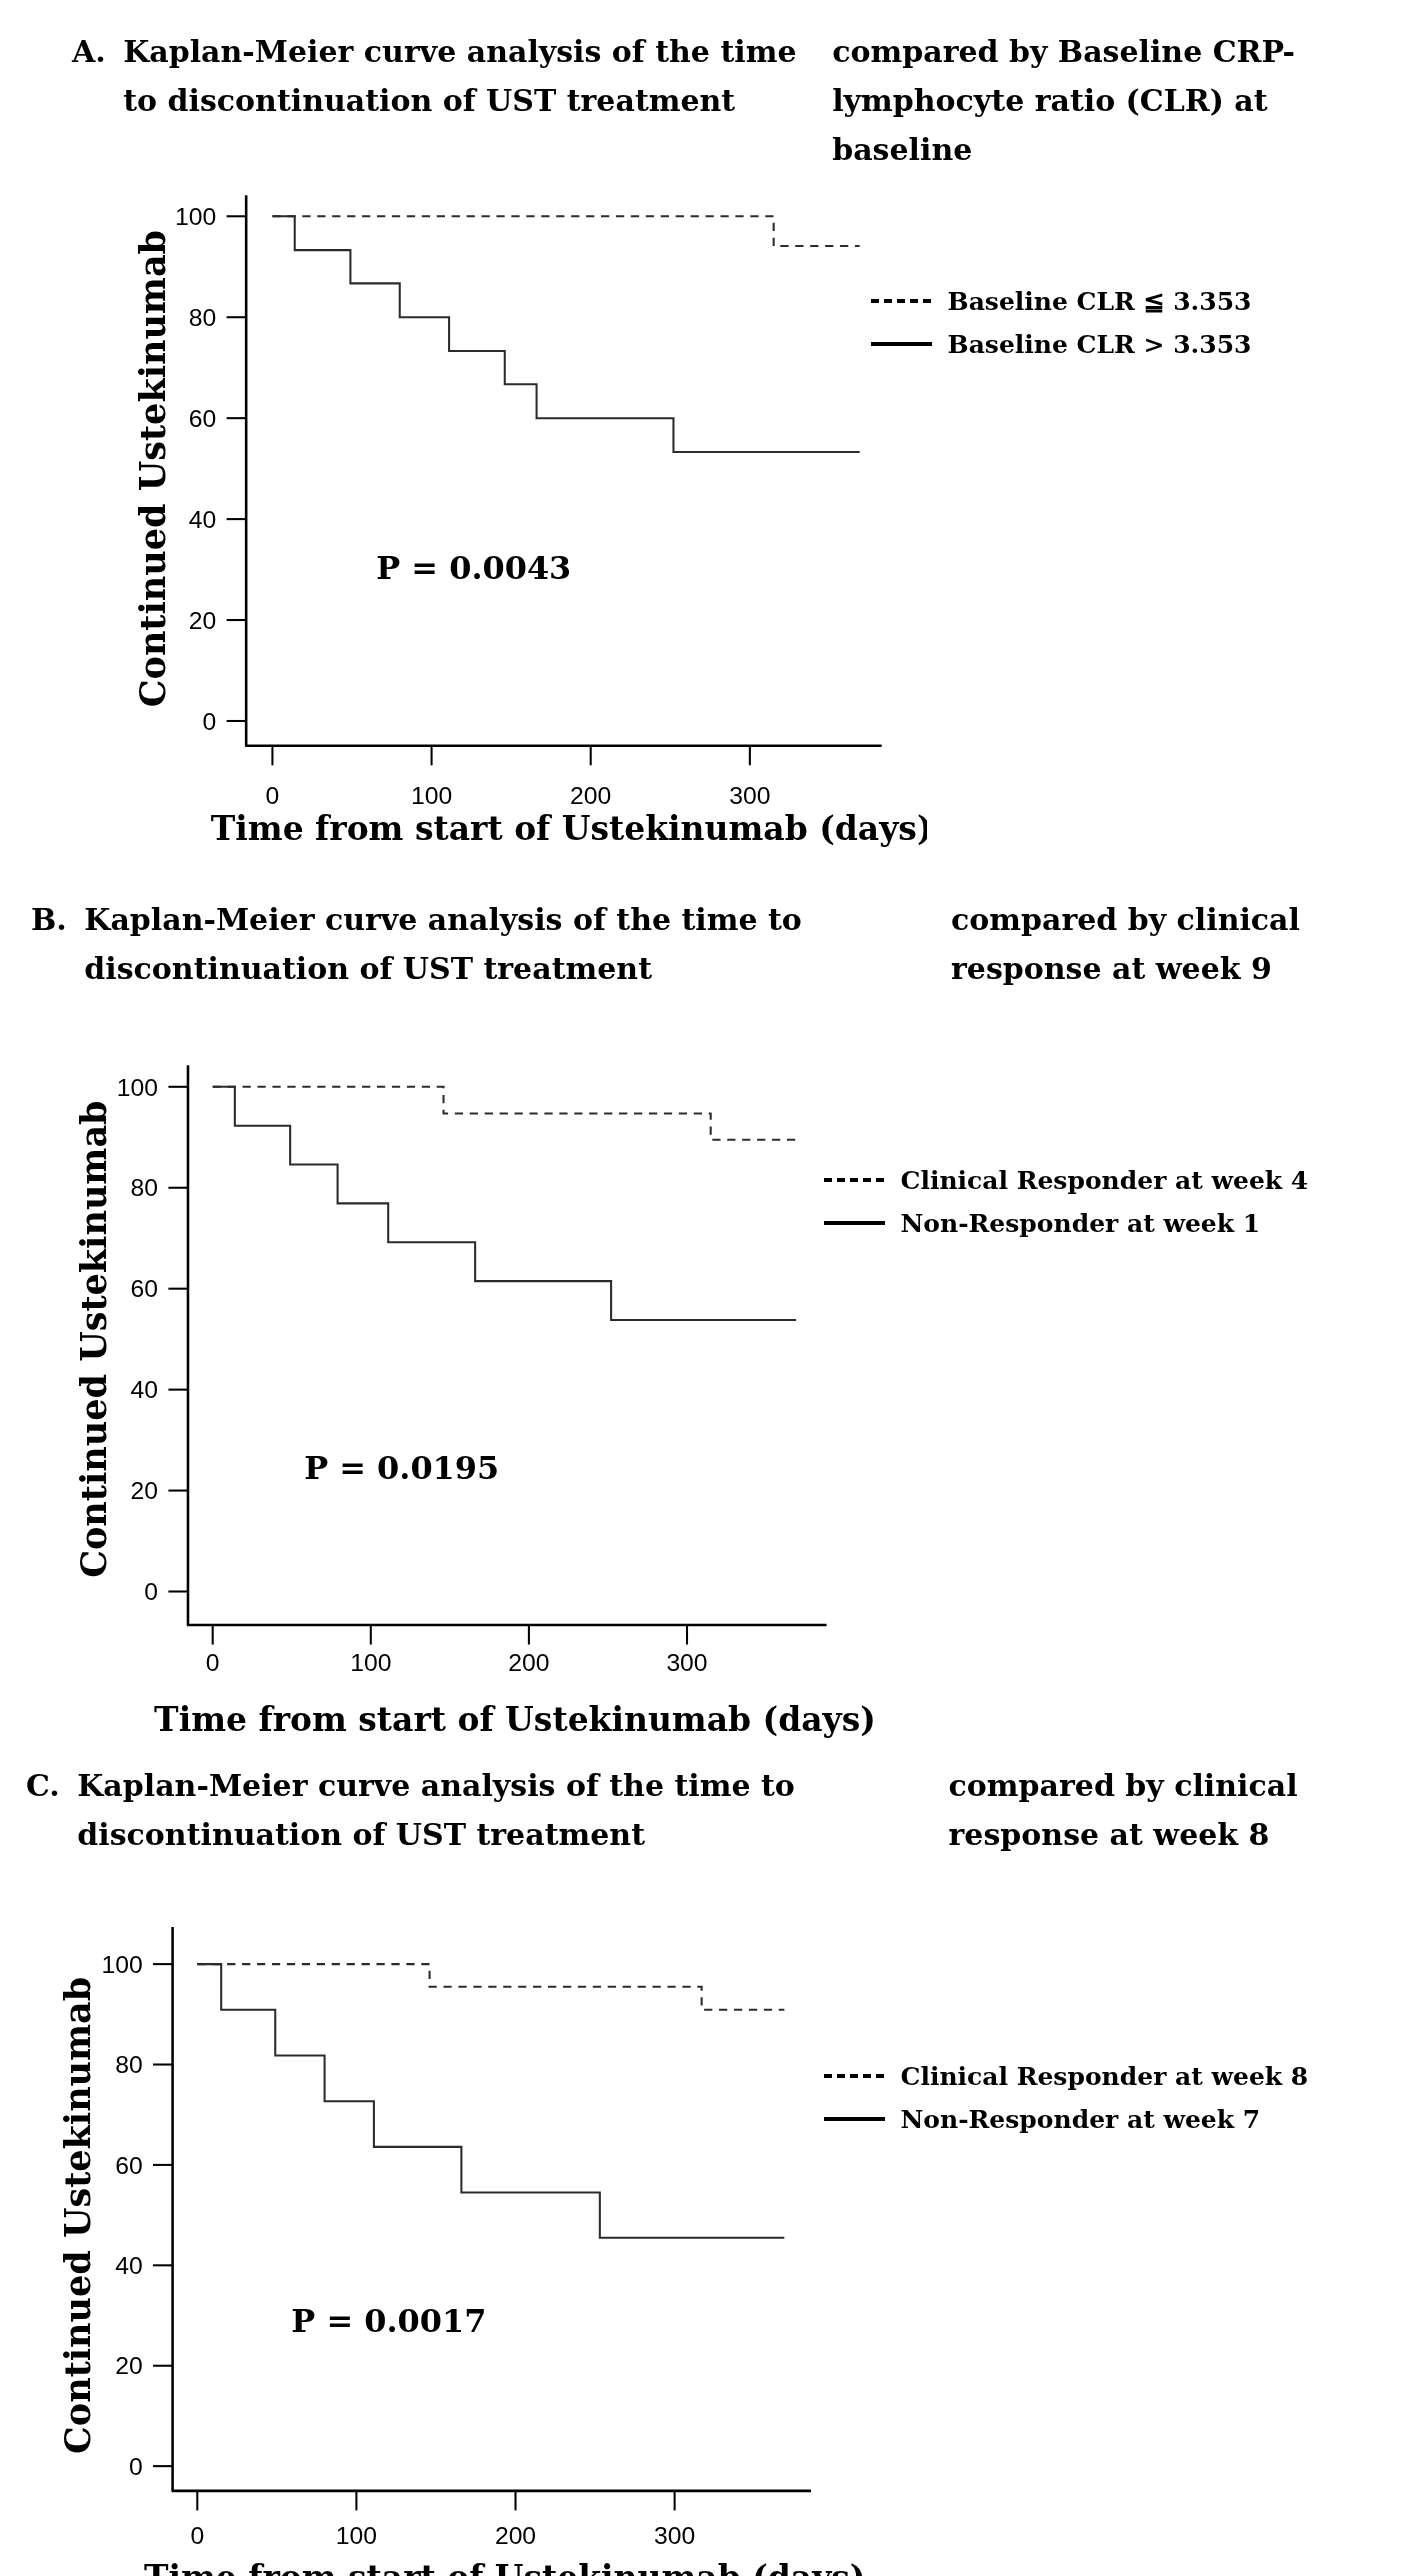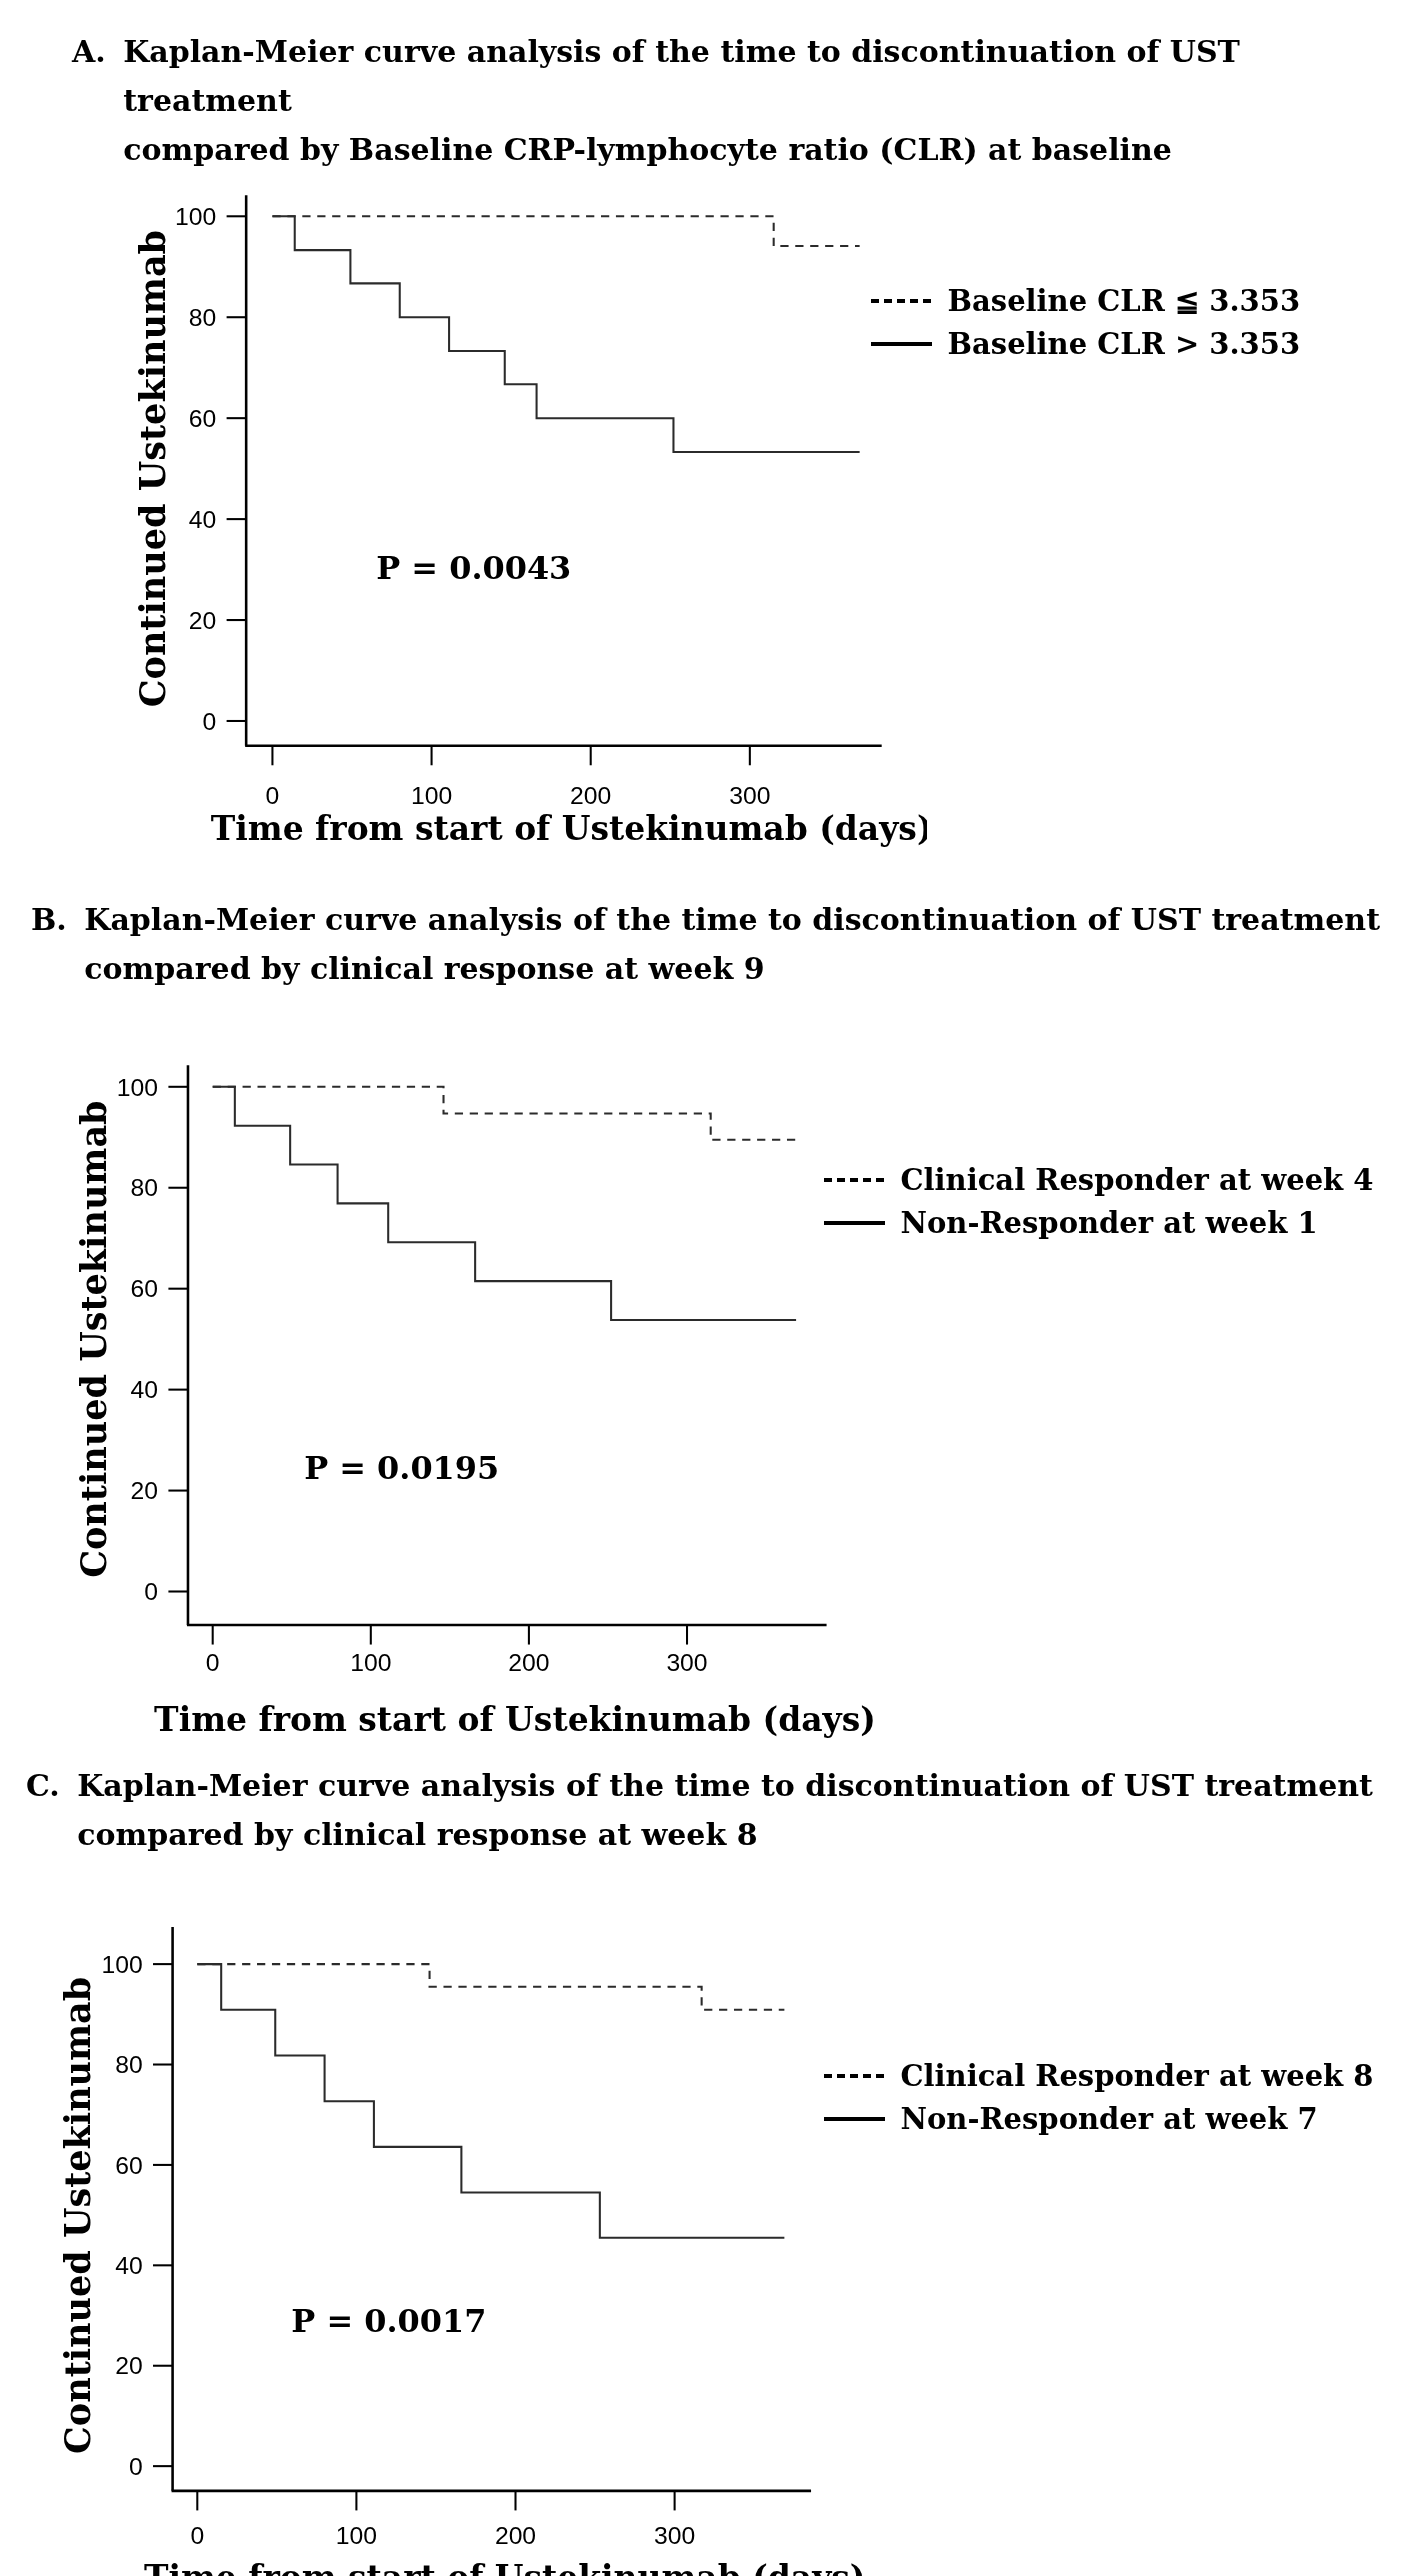--- a/index.html
+++ b/index.html
@@ -2,36 +2,36 @@
 <html style="font-size:8.2px"><head>
 <meta charset="utf-8">
 <style>
   html,body{margin:0;padding:0;}
   body{
     width:1406px;height:2617px;position:relative;background:#ffffff;
     font-family:"DejaVu Serif",serif;color:#000;overflow:hidden;
   }
   .panel-title{position:absolute;display:flex;font-weight:bold;font-size:30px;line-height:49px;}
   .panel-title .marker{flex:0 0 auto;margin-right:17.5px;}
-  .panel-title .lines{display:flex;flex-direction:column;}
+  .panel-title .lines{display:flex;flex-direction:row;}
   .chart-svg{position:absolute;left:0;}
   .axis-line{stroke:#000;stroke-width:5;}
   .tick-line{stroke:#000;stroke-width:4;}
   .tick-label{font-family:"Liberation Sans",sans-serif;font-size:48px;fill:#000;}
   .km-solid{fill:none;stroke:#2b2b2b;stroke-width:4;}
   .km-dashed{fill:none;stroke:#2b2b2b;stroke-width:4;stroke-dasharray:16 13;}
   .p-label{font-family:"DejaVu Serif",serif;font-weight:bold;font-size:62px;fill:#000;}
   .axis-title{font-family:"DejaVu Serif",serif;font-weight:bold;font-size:64px;fill:#000;}
   .y-axis-title{font-family:"DejaVu Serif",serif;font-weight:bold;font-size:68px;fill:#000;}
   .legend{position:absolute;display:flex;flex-direction:column;gap:7.2px;}
   .legend-row{display:flex;align-items:center;height:36px;}
   .legend-swatch{width:61px;height:3.6px;margin-right:15.5px;flex:0 0 auto;}
   .legend-swatch.solid{background:#000;}
   .legend-swatch.dashed{background:repeating-linear-gradient(90deg,#000 0 7.7px,transparent 7.7px 13px);}
-  .legend-label{font-weight:bold;font-size:29px;white-space:nowrap;}
+  .legend-label{font-weight:bold;font-size:25px;white-space:nowrap;}
 </style>
 </head>
 <body>
 
 <div class="panel-title" style="left:72px;top:27px;">
   <div class="marker">A.</div>
   <div class="lines">
     <span>Kaplan-Meier curve analysis of the time to discontinuation of UST treatment</span>
     <span>compared by Baseline CRP-lymphocyte ratio (CLR) at baseline</span>
   </div>

